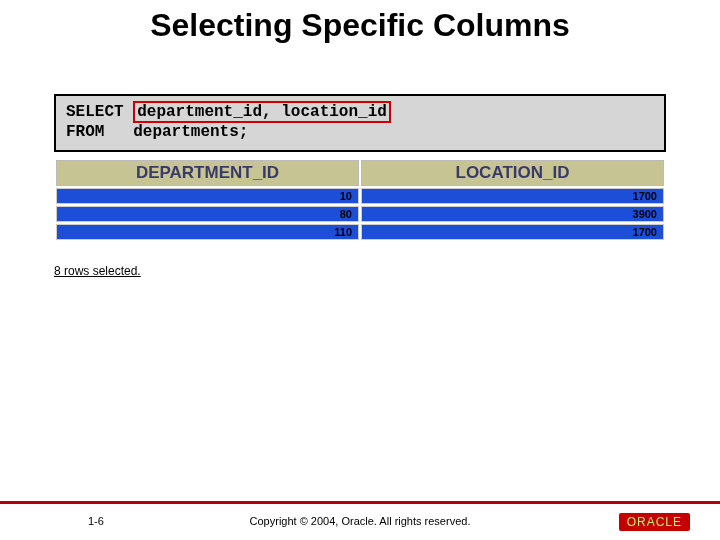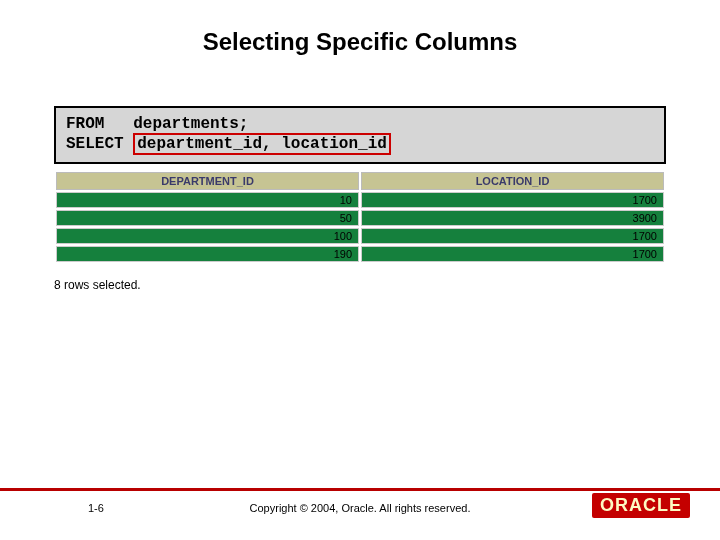--- a/index.html
+++ b/index.html
@@ -6,24 +6,24 @@
   body {
     margin: 0;
     width: 720px;
     height: 540px;
     font-family: Arial, Helvetica, sans-serif;
     background: #fff;
     position: relative;
     overflow: hidden;
   }
   .title {
-    font-size: 24px;
+    font-size: 32px;
     font-weight: bold;
     text-align: center;
-    padding-top: 28px;
+    padding-top: 7px;
     color: #000;
   }
   .sql-box {
     margin: 50px 54px 0 54px;
     border: 2px solid #000;
     background: #d6d6d6;
     padding: 6px 10px 8px 10px;
     font-family: "Courier New", monospace;
     font-size: 16px;
     font-weight: bold;
@@ -46,37 +46,39 @@
     font-size: 11px;
   }
   .result-table th {
     background: #c6c493;
     color: #3a3a6a;
     font-weight: bold;
     text-align: center;
     border: 1px solid #bbb;
     padding: 2px 4px;
     width: 50%;
-    font-size: 11px;
+    font-size: 17px;
   }
   .result-table td {
     border: 1px solid #ccc;
     text-align: right;
     padding: 1px 6px;
     font-size: 11px;
-    background: #15803d;
+    background: #1d4ed8;
+    font-weight: bold;
   }
   .rows-selected {
-    margin: 14px 54px 0 54px;
+    margin: 22px 54px 0 54px;
     font-size: 12px;
     color: #000;
+    text-decoration: underline;
   }
   .footer {
     position: absolute;
-    left: 0; right: 0; bottom: 16px;
+    left: 0; right: 0; bottom: 3px;
     height: 34px;
     border-top: 1px solid #c9c9c9;
     display: flex;
     align-items: center;
     font-size: 11px;
   }
   .footer .accent-short {
     position: absolute;
     left: 0; top: -3px;
     height: 3px; width: 100%;
@@ -95,62 +97,58 @@
   }
   .logo {
     position: absolute;
     right: 30px;
     bottom: 6px;
     display: flex;
     align-items: center;
   }
   .logo-box {
     background: #c40000;
-    color: #fef9c3;
-    font-weight: bold;
-    font-size: 18px;
+    color: #bef264;
+    font-weight: normal;
+    font-size: 12px;
     letter-spacing: 1px;
     padding: 2px 8px;
     border-radius: 2px;
     font-family: Arial, sans-serif;
   }
 </style>
 </head>
 <body>
 
 <div class="title">Selecting Specific Columns</div>
 
 <div class="sql-box">
+  <div class="sql-line"><span class="kw">SELECT</span><span class="redbox">department_id, location_id</span></div>
   <div class="sql-line"><span class="kw">FROM</span><span>departments;</span></div>
-  <div class="sql-line"><span class="kw">SELECT</span><span class="redbox">department_id, location_id</span></div>
 </div>
 
 <div class="result-area">
   <table class="result-table">
     <thead>
       <tr>
         <th>DEPARTMENT_ID</th>
         <th>LOCATION_ID</th>
       </tr>
     </thead>
     <tbody>
       <tr>
           <td>10</td>
           <td>1700</td>
         </tr>
       <tr>
-          <td>50</td>
+          <td>80</td>
           <td>3900</td>
         </tr>
       <tr>
-          <td>100</td>
-          <td>1700</td>
-        </tr>
-      <tr>
-          <td>190</td>
+          <td>110</td>
           <td>1700</td>
         </tr>
     </tbody>
   </table>
 </div>
 
 <div class="rows-selected">8 rows selected.</div>
 
 <div class="footer">
   <div class="accent-short"></div>

